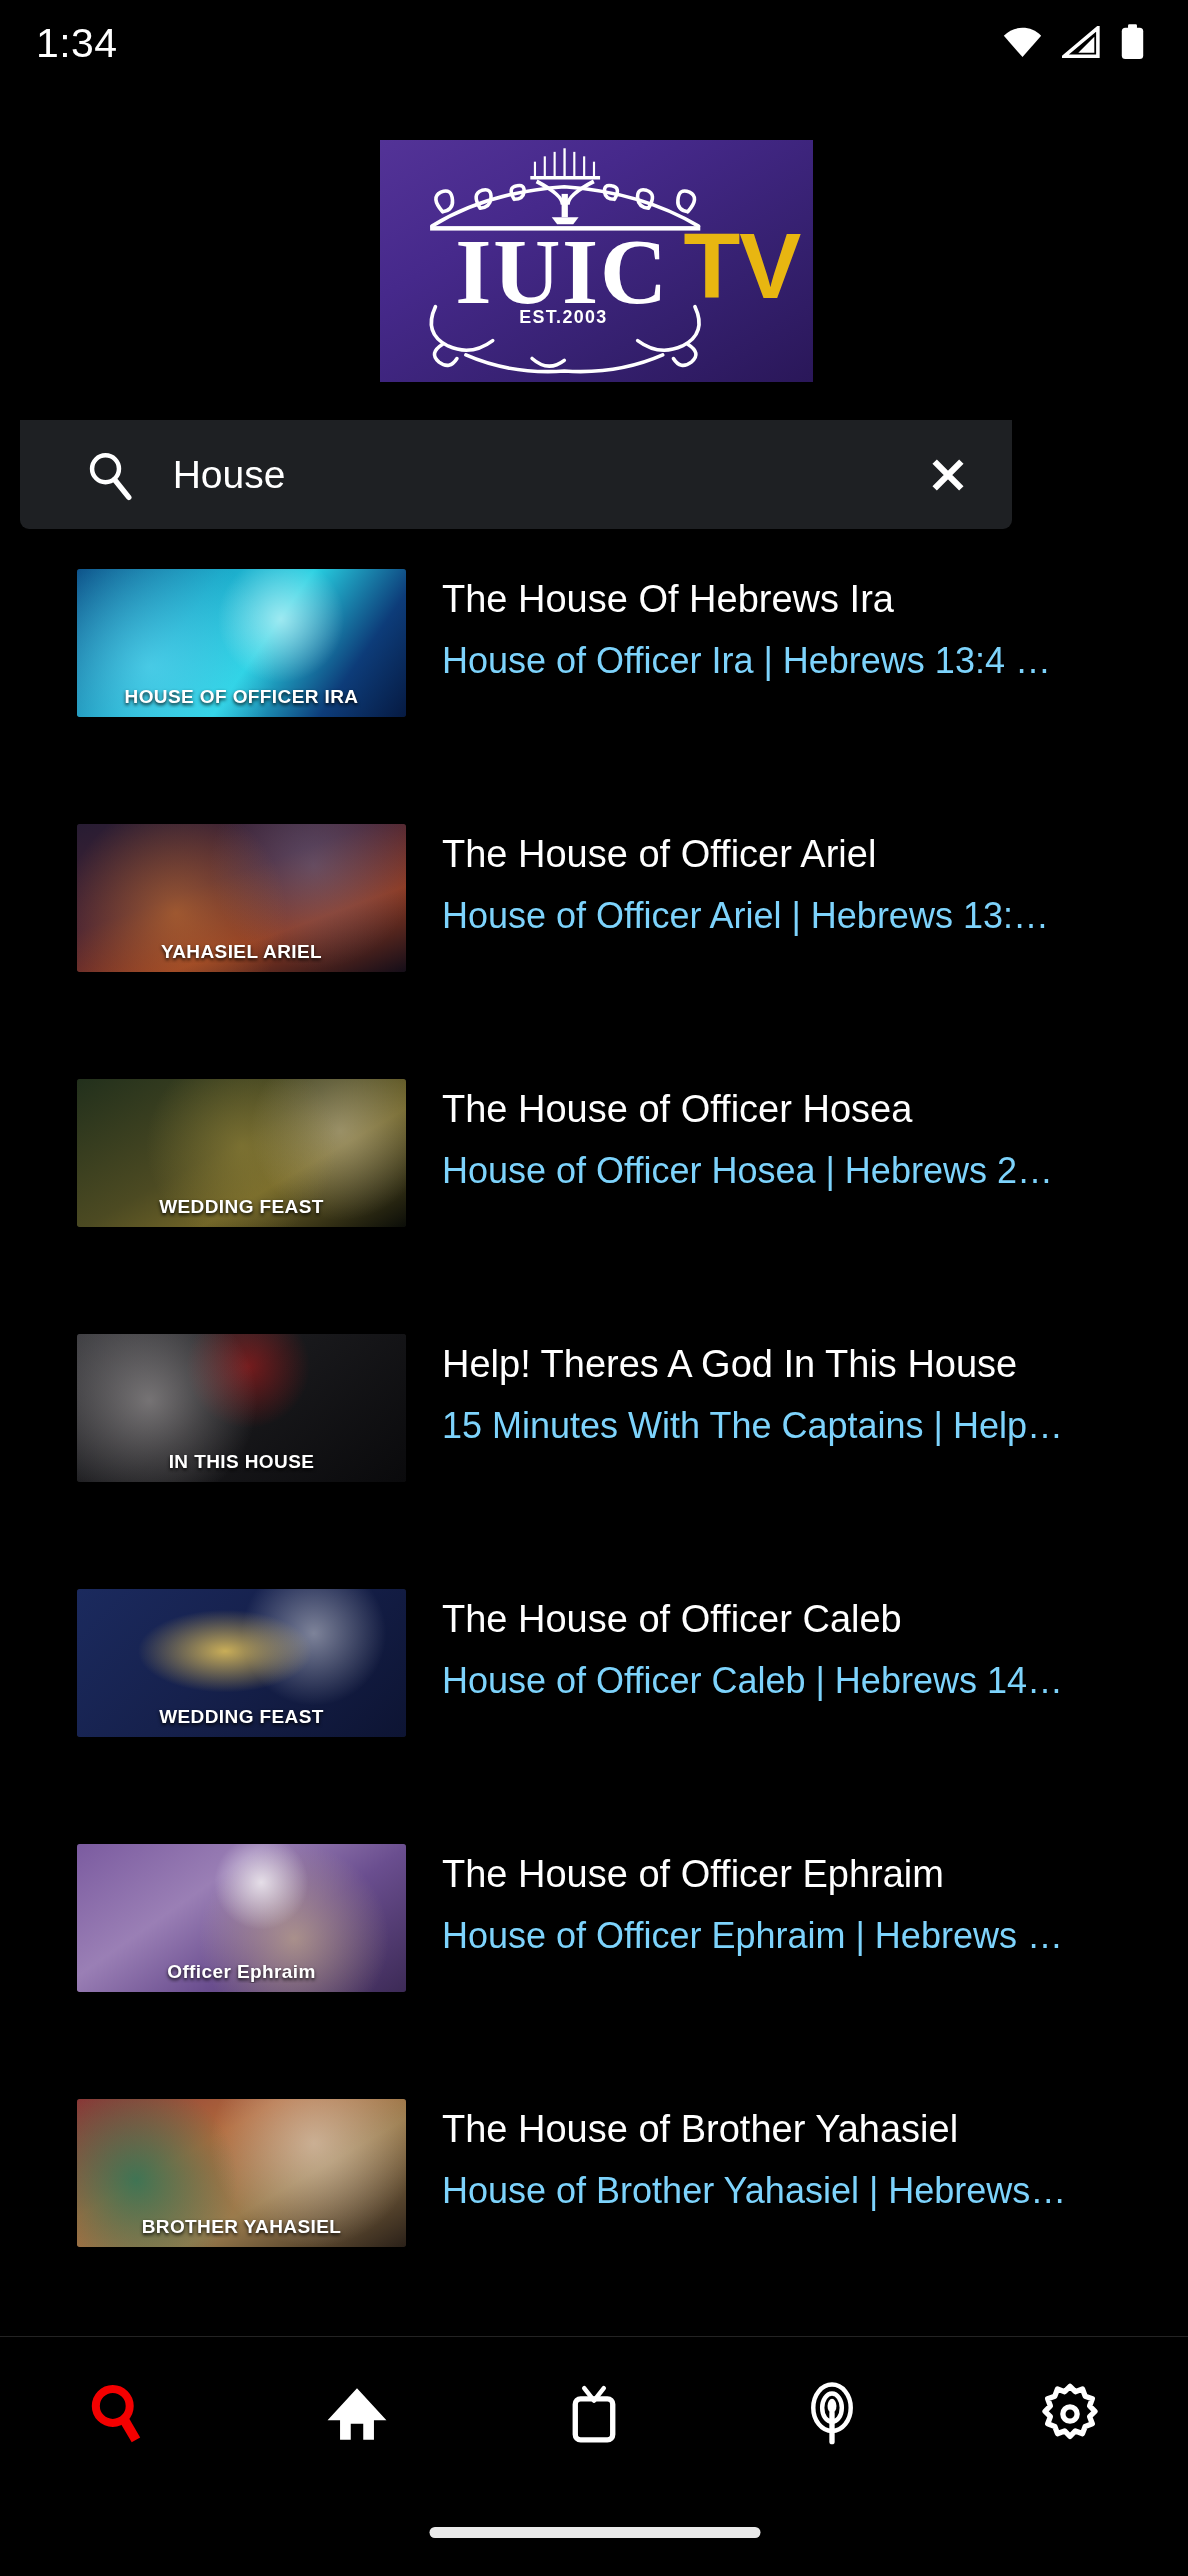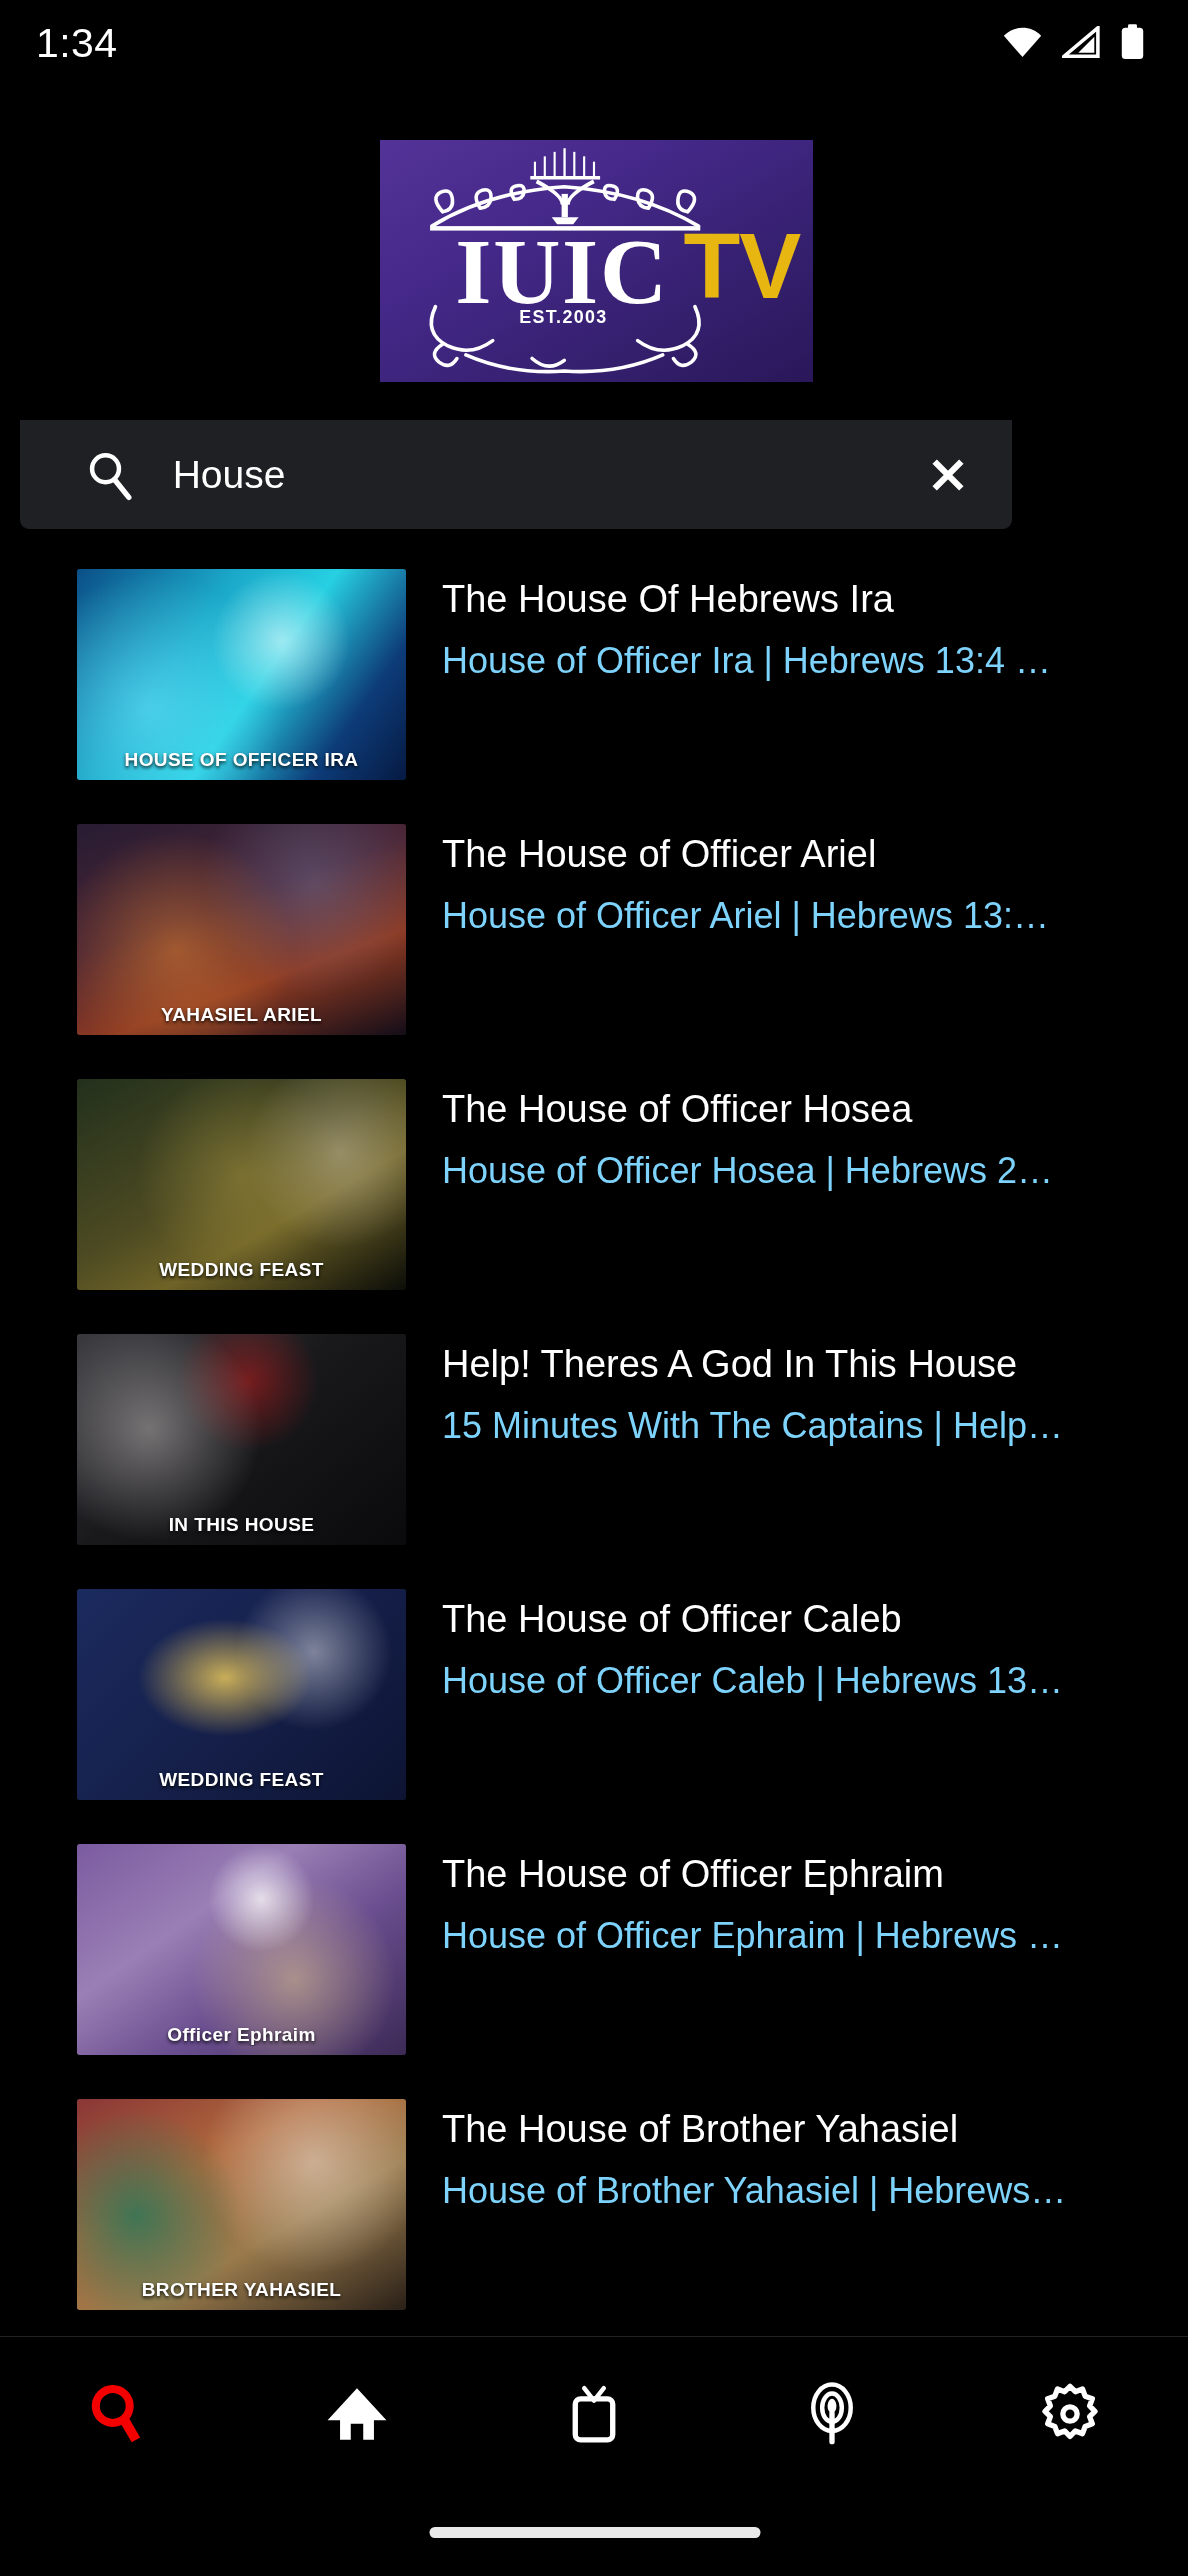--- a/index.html
+++ b/index.html
@@ -63,21 +63,21 @@
     width:1189px; height:1787px;
     overflow:hidden;
   }
   .result-row {
     position:relative;
     height:255px;
     display:flex; align-items:flex-start;
     padding:19.7px 27px 0 77px;
   }
   .thumb {
-    flex:0 0 329px; width:329px; height:211px;
+    flex:0 0 329px; width:329px; height:148px;
     border-radius:2.7px; overflow:hidden; position:relative;
     background:#111;
   }
   .thumb .art { position:absolute; inset:0; }
   .thumb .art-label {
     position:absolute; left:0; right:0; bottom:9px;
     text-align:center; color:#fff;
     font-size:19px; font-weight:700; letter-spacing:0.4px;
     text-shadow:0 1.8px 3.6px rgba(0,0,0,.85);
     line-height:20.6px; padding:0 7.2px;
@@ -270,21 +270,21 @@
     <div class="result-row">
       <div class="thumb">
         <div class="art" style="background:
                radial-gradient(ellipse at 45% 42%, rgba(232,198,90,.85) 0%, rgba(232,198,90,0) 34%),
                radial-gradient(circle at 72% 30%, rgba(255,255,255,.45) 0%, rgba(255,255,255,0) 28%),
                linear-gradient(135deg,#1b2a5e 0%,#16214d 45%,#0d1433 100%);"></div>
         <div class="art-label">WEDDING FEAST</div>
       </div>
       <div class="meta">
         <div class="r-title">The House of Officer Caleb</div>
-        <div class="r-sub">House of Officer Caleb | Hebrews 13…</div>
+        <div class="r-sub">House of Officer Caleb | Hebrews 14…</div>
       </div>
     </div>
 
     <div class="result-row">
       <div class="thumb">
         <div class="art" style="background:
                radial-gradient(circle at 56% 26%, rgba(255,255,255,.75) 0%, rgba(255,255,255,0) 22%),
                radial-gradient(circle at 66% 64%, rgba(214,190,140,.60) 0%, rgba(214,190,140,0) 40%),
                linear-gradient(145deg,#7b5ba0 0%,#9a7fb5 35%,#6a4e8f 62%,#3c2a56 100%);"></div>
         <div class="art-label">Officer Ephraim</div>

